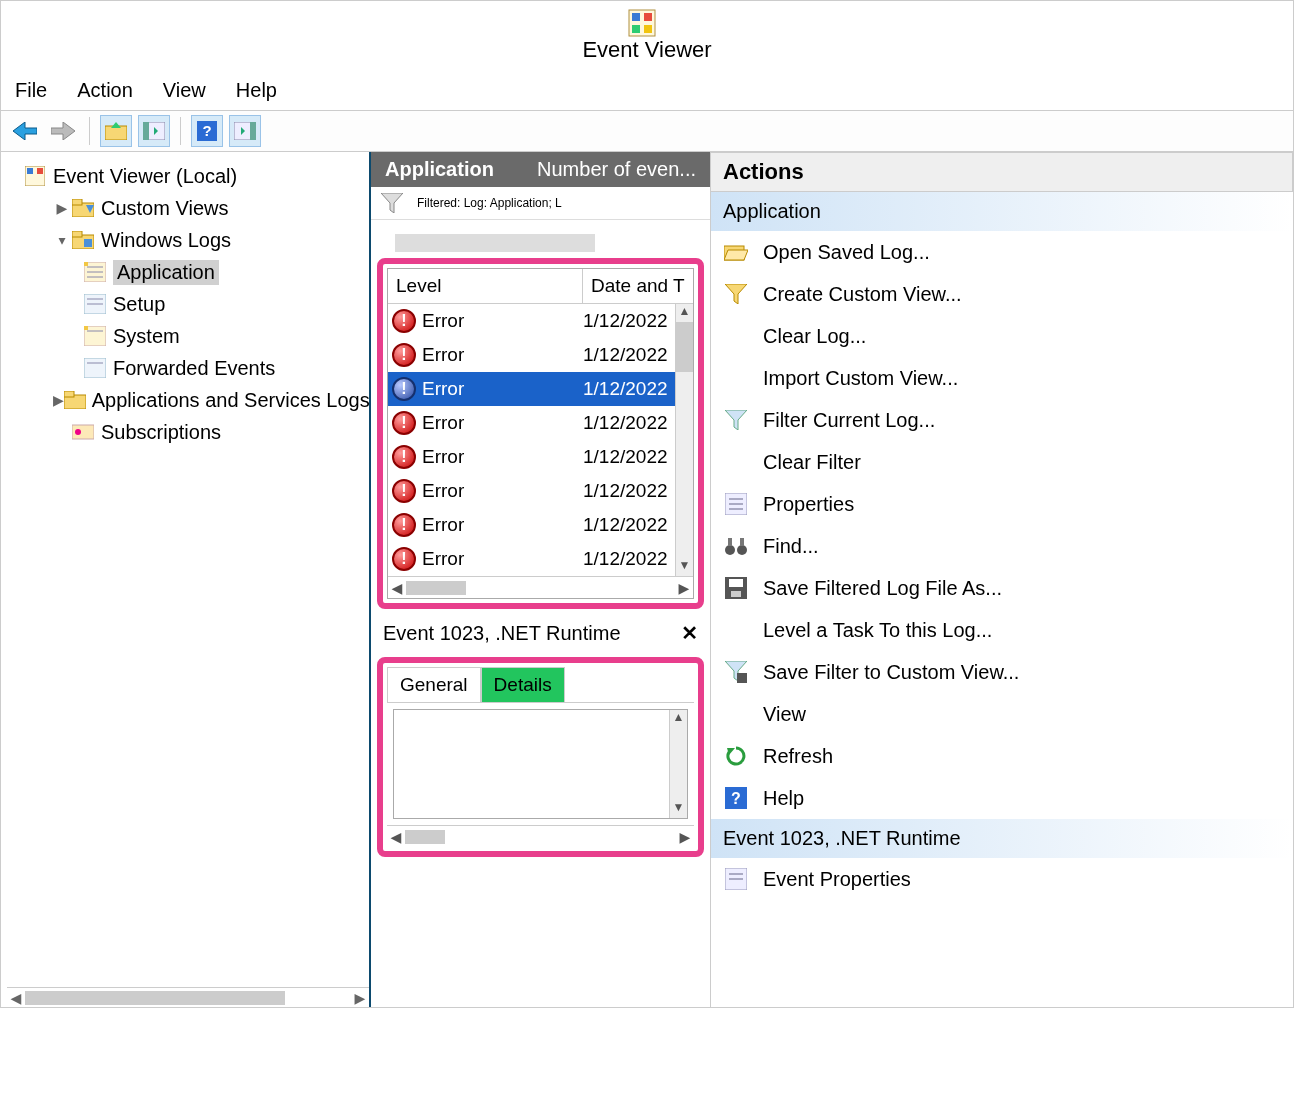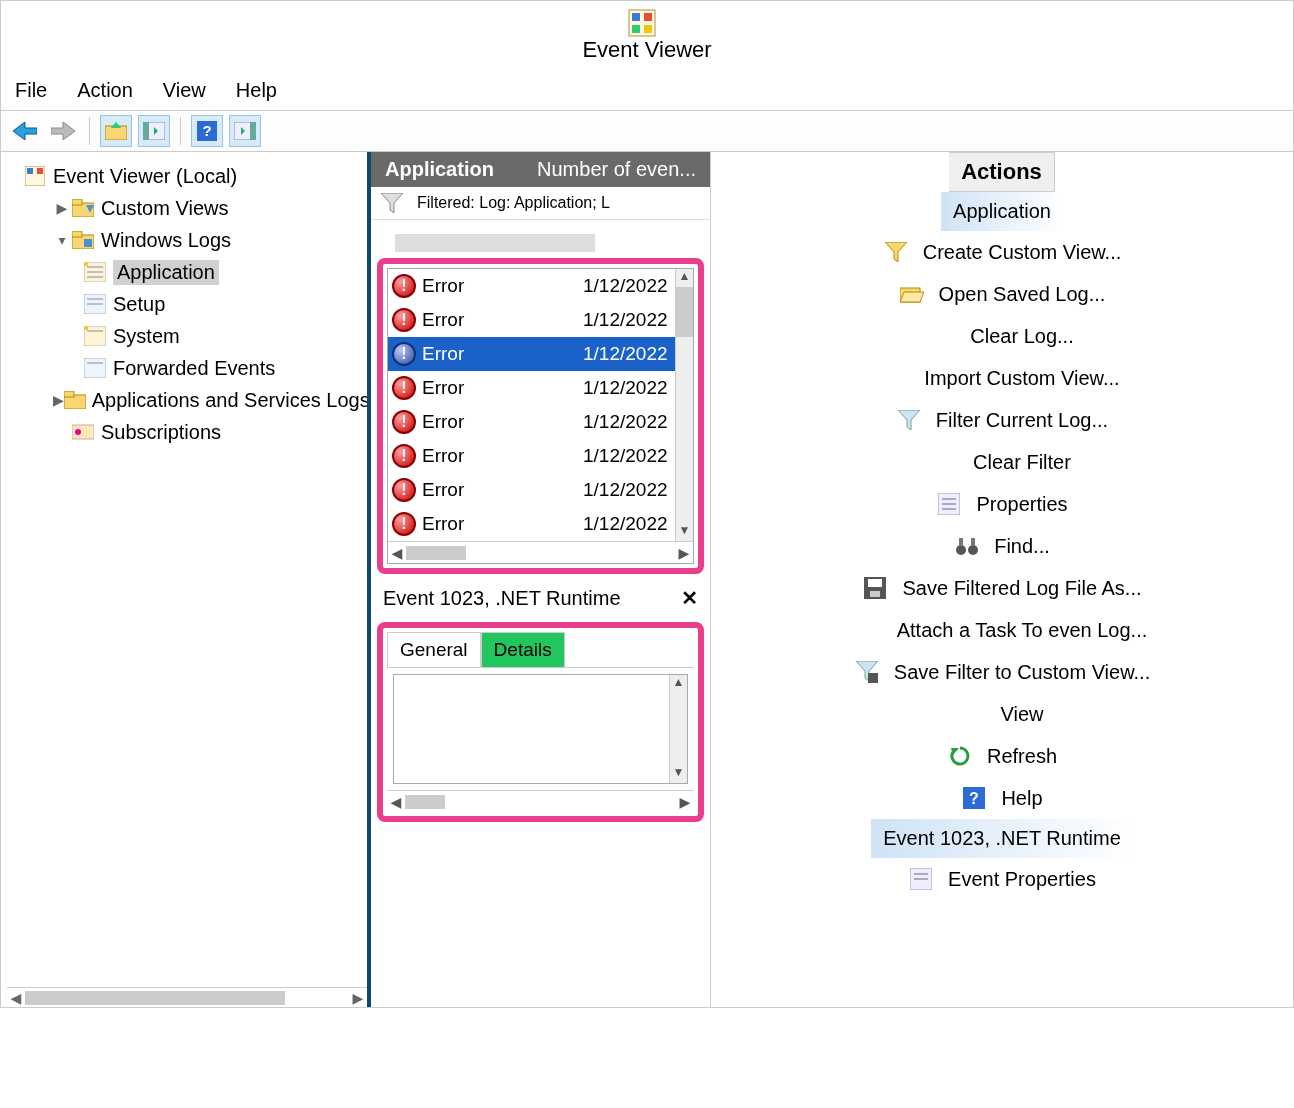--- a/index.html
+++ b/index.html
@@ -19,38 +19,38 @@
 
 .toolbar { display:flex; align-items:center; gap:6px; padding:4px 8px; border-bottom:1px solid #ccc; background:#fdfdfd; }
 .tb-btn { width:32px; height:32px; border:1px solid transparent; display:flex; align-items:center; justify-content:center; }
 .tb-btn.framed { border:1px solid #9ac3e8; background:#d6eaf8; }
 .tb-sep { width:1px; height:28px; background:#ccc; margin:0 4px; }
 
 
 .main { flex:1; display:flex; min-height:0; }
 
 
-.tree-pane { width:370px; border-right:4px solid #0c4a6e; padding:8px 0 0 6px; font-size:20px; overflow:hidden; display:flex; flex-direction:column; }
+.tree-pane { width:370px; border-right:2px solid #0c4a6e; padding:8px 0 0 6px; font-size:20px; overflow:hidden; display:flex; flex-direction:column; }
 .tree-pane .tree-body { flex:1; }
 .tree-node { display:flex; align-items:center; height:32px; white-space:nowrap; }
 .tree-node .twisty { width:18px; text-align:center; color:#666; font-size:14px; }
 .tree-node .node-icon { width:24px; height:24px; margin-right:6px; display:inline-flex; align-items:center; justify-content:center; }
 .tree-node.selected .node-label { background:#d0d0d0; padding:1px 4px; }
 .indent1 { padding-left:16px; }
 .indent2 { padding-left:46px; }
 .indent3 { padding-left:76px; }
 .hscroll { height:20px; display:flex; align-items:center; border-top:1px solid #ccc; }
 .hscroll .arrow { width:18px; text-align:center; color:#666; font-size:14px; }
 .hscroll .thumb { height:14px; background:#ccc; }
 
 
 .center-pane { width:340px; display:flex; flex-direction:column; border-right:1px solid #ccc; position:relative; }
 .center-header { background:#6a6a6a; color:#fff; font-size:20px; padding:6px 14px; display:flex; justify-content:space-between; white-space:nowrap; overflow:hidden; }
 .center-header .hdr-title { font-weight:bold; }
-.filter-row { display:flex; align-items:center; padding:6px 10px; font-size:16px; white-space:nowrap; overflow:hidden; border-bottom:1px solid #ddd; }
+.filter-row { display:flex; align-items:center; padding:6px 10px; font-size:12px; white-space:nowrap; overflow:hidden; border-bottom:1px solid #ddd; }
 .filter-row .funnel { margin-right:14px; }
 .small-gray-bar { height:18px; background:#ddd; margin:14px 10px 0 24px; width:200px; }
 
 .highlight-box { border:6px solid #e83e8c; border-radius:8px; margin:6px; padding:4px; }
 
 .grid { border:1px solid #aaa; font-size:19px; }
 .grid-head { display:flex; border-bottom:1px solid #ccc; background:#fff; }
 .grid-head .col { padding:6px 8px; }
 .grid-head .col:first-child { flex:1; border-right:1px solid #ccc; }
 .grid-head .col:last-child { width:110px; }
@@ -73,21 +73,21 @@
 
 .tabs { display:flex; border-bottom:1px solid #ccc; font-size:19px; }
 .tabs .tab { padding:6px 12px; border:1px solid #ccc; border-bottom:none; background:#22c55e; }
 .tabs .tab.active { background:#fff; }
 .detail-body { border:1px solid #aaa; margin:6px; padding:4px; position:relative; height:110px; overflow:hidden; }
 .detail-text { border:1px solid #aaa; padding:4px 6px; font-size:19px; white-space:nowrap; }
 .detail-vtrack { position:absolute; right:0; top:0; bottom:0; width:18px; background:#eee; border-left:1px solid #ccc; display:flex; flex-direction:column; }
 .detail-vtrack .arr { height:18px; text-align:center; font-size:12px; color:#555; }
 
 
-.actions-pane { flex:1; display:flex; flex-direction:column;align-items:center; }
+.actions-pane { flex:1; display:flex; flex-direction:column; }
 .actions-title { background:#efefef; font-weight:bold; font-size:22px; padding:6px 12px; border:1px solid #ccc; border-left:none; }
 .section-hdr { background:linear-gradient(to right,#cfe3f6,#fff); font-size:20px; padding:8px 12px; }
 .action-item { display:flex; align-items:center; gap:14px; padding:8px 12px; font-size:20px; }
 .action-item .ai-icon { width:26px; height:26px; display:inline-flex; align-items:center; justify-content:center; }
 
 
 svg { display:block; }
 </style>
 </head>
 <body>
@@ -271,20 +271,24 @@
             <svg width="22" height="20" viewBox="0 0 22 20">
               <polygon points="0,0 22,0 13,10 13,20 9,17 9,10" fill="#ddd" stroke="#888"></polygon>
             </svg>
           </span>
         <span>Filtered: Log: Application; L</span>
       </div>
       <div class="small-gray-bar"></div>
 
       <div class="highlight-box">
         <div class="grid">
+          <div class="grid-head">
+            <div class="col">Level</div>
+            <div class="col">Date and T</div>
+          </div>
           <div class="grid-body" id="grid-body">
 
             <div class="grid-row">
                 <div class="cell-level">
                   <span class="err-icon">!</span>
                   <span>Error</span>
                 </div>
                 <div class="cell-date">1/12/2022</div>
               </div>
               <div class="grid-row">
@@ -377,34 +381,34 @@
         </div>
       </div>
     </div>
 
     <div class="actions-pane">
       <div class="actions-title">Actions</div>
       <div class="section-hdr">Application</div>
 
       <div class="action-item">
         <span class="ai-icon">
-            <svg width="22" height="20" viewBox="0 0 22 20">
-              <polygon points="0,0 22,0 13,10 13,20 9,17 9,10" fill="#f7d774" stroke="#b88a00"></polygon>
-            </svg>
-          </span>
-        <span>Create Custom View...</span>
-      </div>
-      <div class="action-item">
-        <span class="ai-icon">
             <svg width="24" height="20" viewBox="0 0 24 20">
               <rect x="0" y="4" width="20" height="14" fill="#f7d774" stroke="#b88a00"></rect>
               <polygon points="4,8 24,8 20,18 0,18" fill="#ffe9a8" stroke="#b88a00"></polygon>
             </svg>
           </span>
         <span>Open Saved Log...</span>
+      </div>
+      <div class="action-item">
+        <span class="ai-icon">
+            <svg width="22" height="20" viewBox="0 0 22 20">
+              <polygon points="0,0 22,0 13,10 13,20 9,17 9,10" fill="#f7d774" stroke="#b88a00"></polygon>
+            </svg>
+          </span>
+        <span>Create Custom View...</span>
       </div>
       <div class="action-item">
         <span class="ai-icon"></span>
         <span>Clear Log...</span>
       </div>
       <div class="action-item">
         <span class="ai-icon"></span>
         <span>Import Custom View...</span>
       </div>
       <div class="action-item">
@@ -446,21 +450,21 @@
             <svg width="22" height="22" viewBox="0 0 22 22">
               <rect width="22" height="22" fill="#555"></rect>
               <rect x="4" y="2" width="14" height="8" fill="#fff"></rect>
               <rect x="6" y="14" width="10" height="6" fill="#ccc"></rect>
             </svg>
           </span>
         <span>Save Filtered Log File As...</span>
       </div>
       <div class="action-item">
         <span class="ai-icon"></span>
-        <span>Attach a Task To even Log...</span>
+        <span>Level a Task To this Log...</span>
       </div>
       <div class="action-item">
         <span class="ai-icon">
             <svg width="22" height="22" viewBox="0 0 22 22">
               <polygon points="0,0 22,0 13,10 13,20 9,17 9,10" fill="#cfe3f6" stroke="#6a8"></polygon>
               <rect x="12" y="12" width="10" height="10" fill="#555"></rect>
             </svg>
           </span>
         <span>Save Filter to Custom View...</span>
       </div>

